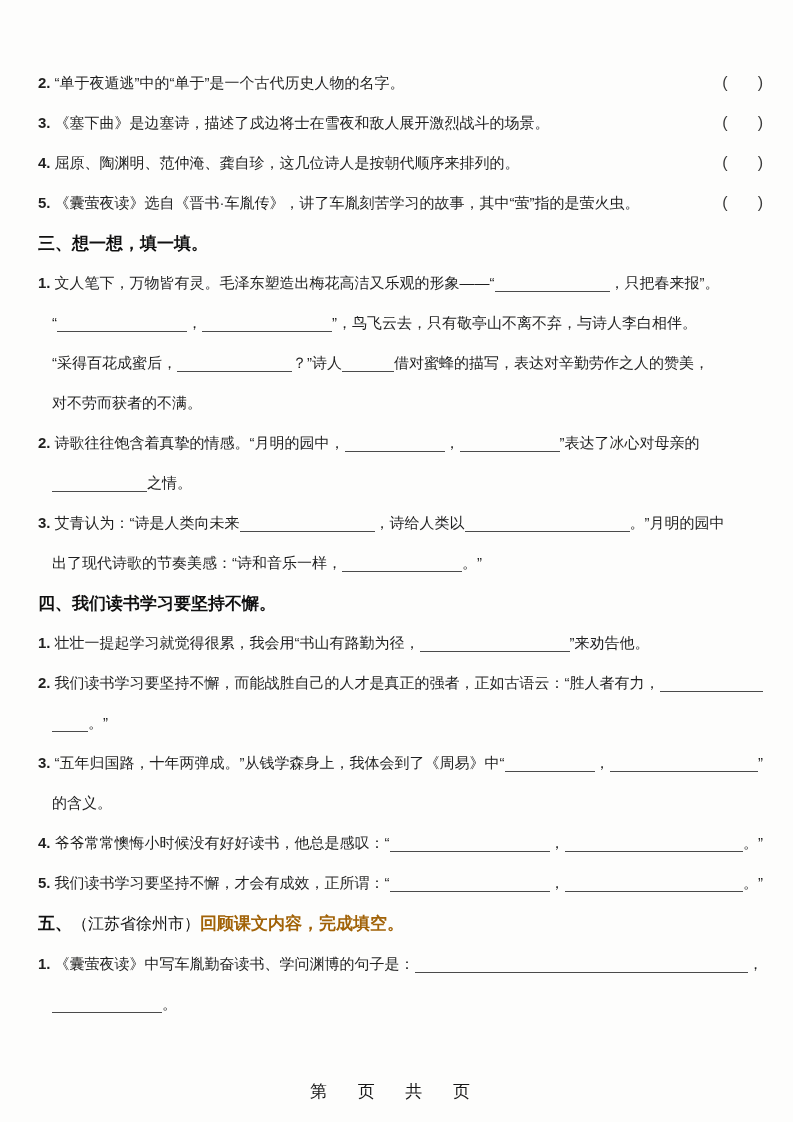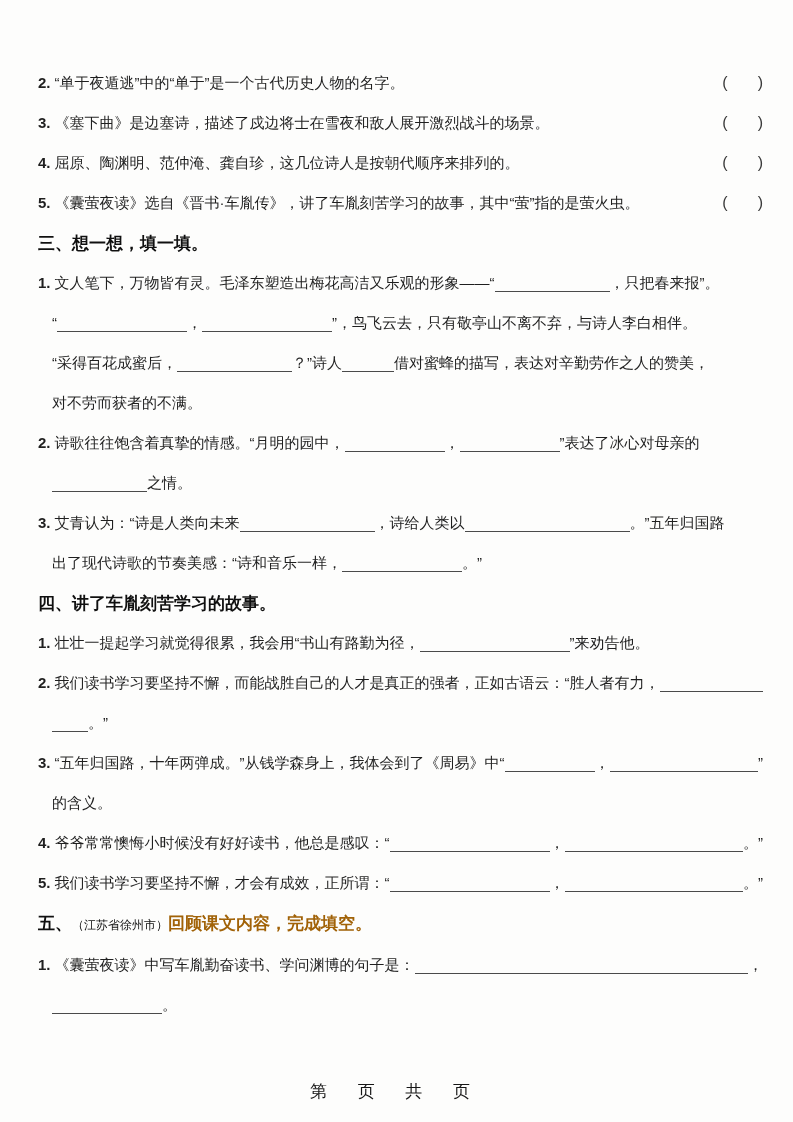--- a/index.html
+++ b/index.html
@@ -45,21 +45,21 @@
     font-weight: 700;
     padding-right: 4px;
     flex: 0 0 auto;
   }
   .seg {
     flex: 0 0 auto;
   }
   .seg.kai {
     font-family: Liberation Mono, monospace;
     font-weight: 400;
-    font-size: 12px;
+    font-size: 16px;
   }
   .seg.teal {
     color: #a16207;
   }
   .blank {
     display: inline-block;
     flex: 0 0 auto;
     height: 15px;
     border-bottom: 1px solid #4a4a4a;
     align-self: flex-end;
@@ -99,23 +99,23 @@
       <div class="line tf"><span class="num">3.</span><span class="seg">《塞下曲》是边塞诗，描述了戍边将士在雪夜和敌人展开激烈战斗的场景。</span><span class="bracket"><span>(</span><span class="gap"></span><span>)</span></span></div>
       <div class="line tf"><span class="num">4.</span><span class="seg">屈原、陶渊明、范仲淹、龚自珍，这几位诗人是按朝代顺序来排列的。</span><span class="bracket"><span>(</span><span class="gap"></span><span>)</span></span></div>
       <div class="line tf"><span class="num">5.</span><span class="seg">《囊萤夜读》选自《晋书·车胤传》，讲了车胤刻苦学习的故事，其中“萤”指的是萤火虫。</span><span class="bracket"><span>(</span><span class="gap"></span><span>)</span></span></div>
       <div class="line header"><span class="seg">三、想一想，填一填。</span></div>
       <div class="line item"><span class="num">1.</span><span class="seg">文人笔下，万物皆有灵。毛泽东塑造出梅花高洁又乐观的形象——“</span><span class="blank" style="width: 115px;"></span><span class="seg">，只把春来报”。</span></div>
       <div class="line cont"><span class="seg">“</span><span class="blank" style="width: 130px;"></span><span class="seg">，</span><span class="blank" style="width: 130px;"></span><span class="seg">”，鸟飞云去，只有敬亭山不离不弃，与诗人李白相伴。</span></div>
       <div class="line cont"><span class="seg">“采得百花成蜜后，</span><span class="blank" style="width: 115px;"></span><span class="seg">？”诗人</span><span class="blank" style="width: 52px;"></span><span class="seg">借对蜜蜂的描写，表达对辛勤劳作之人的赞美，</span></div>
       <div class="line cont"><span class="seg">对不劳而获者的不满。</span></div>
       <div class="line item"><span class="num">2.</span><span class="seg">诗歌往往饱含着真挚的情感。“月明的园中，</span><span class="blank" style="width: 100px;"></span><span class="seg">，</span><span class="blank" style="width: 100px;"></span><span class="seg">”表达了冰心对母亲的</span></div>
       <div class="line cont"><span class="blank" style="width: 95px;"></span><span class="seg">之情。</span></div>
-      <div class="line item"><span class="num">3.</span><span class="seg">艾青认为：“诗是人类向未来</span><span class="blank" style="width: 135px;"></span><span class="seg">，诗给人类以</span><span class="blank" style="width: 165px;"></span><span class="seg">。”五年归国路</span></div>
+      <div class="line item"><span class="num">3.</span><span class="seg">艾青认为：“诗是人类向未来</span><span class="blank" style="width: 135px;"></span><span class="seg">，诗给人类以</span><span class="blank" style="width: 165px;"></span><span class="seg">。”月明的园中</span></div>
       <div class="line cont"><span class="seg">出了现代诗歌的节奏美感：“诗和音乐一样，</span><span class="blank" style="width: 120px;"></span><span class="seg">。”</span></div>
-      <div class="line header"><span class="seg">四、讲了车胤刻苦学习的故事。</span></div>
+      <div class="line header"><span class="seg">四、我们读书学习要坚持不懈。</span></div>
       <div class="line item"><span class="num">1.</span><span class="seg">壮壮一提起学习就觉得很累，我会用“书山有路勤为径，</span><span class="blank" style="width: 150px;"></span><span class="seg">”来劝告他。</span></div>
       <div class="line item"><span class="num">2.</span><span class="seg">我们读书学习要坚持不懈，而能战胜自己的人才是真正的强者，正如古语云：“胜人者有力，</span><span class="blank grow" style="width: auto; min-width: 50px;"></span></div>
       <div class="line cont"><span class="blank" style="width: 36px;"></span><span class="seg">。”</span></div>
       <div class="line item"><span class="num">3.</span><span class="seg">“五年归国路，十年两弹成。”从钱学森身上，我体会到了《周易》中“</span><span class="blank" style="width: 90px;"></span><span class="seg">，</span><span class="blank grow" style="width: auto; min-width: 130px;"></span><span class="seg">”</span></div>
       <div class="line cont"><span class="seg">的含义。</span></div>
       <div class="line item"><span class="num">4.</span><span class="seg">爷爷常常懊悔小时候没有好好读书，他总是感叹：“</span><span class="blank" style="width: 160px;"></span><span class="seg">，</span><span class="blank grow" style="width: auto; min-width: 150px;"></span><span class="seg">。”</span></div>
       <div class="line item"><span class="num">5.</span><span class="seg">我们读书学习要坚持不懈，才会有成效，正所谓：“</span><span class="blank" style="width: 160px;"></span><span class="seg">，</span><span class="blank grow" style="width: auto; min-width: 150px;"></span><span class="seg">。”</span></div>
       <div class="line header"><span class="seg">五、</span><span class="seg kai">（江苏省徐州市）</span><span class="seg teal">回顾课文内容，完成填空。</span></div>
       <div class="line item"><span class="num">1.</span><span class="seg">《囊萤夜读》中写车胤勤奋读书、学问渊博的句子是：</span><span class="blank grow" style="width: auto; min-width: 280px;"></span><span class="seg">，</span></div>
       <div class="line cont"><span class="blank" style="width: 110px;"></span><span class="seg">。</span></div>

